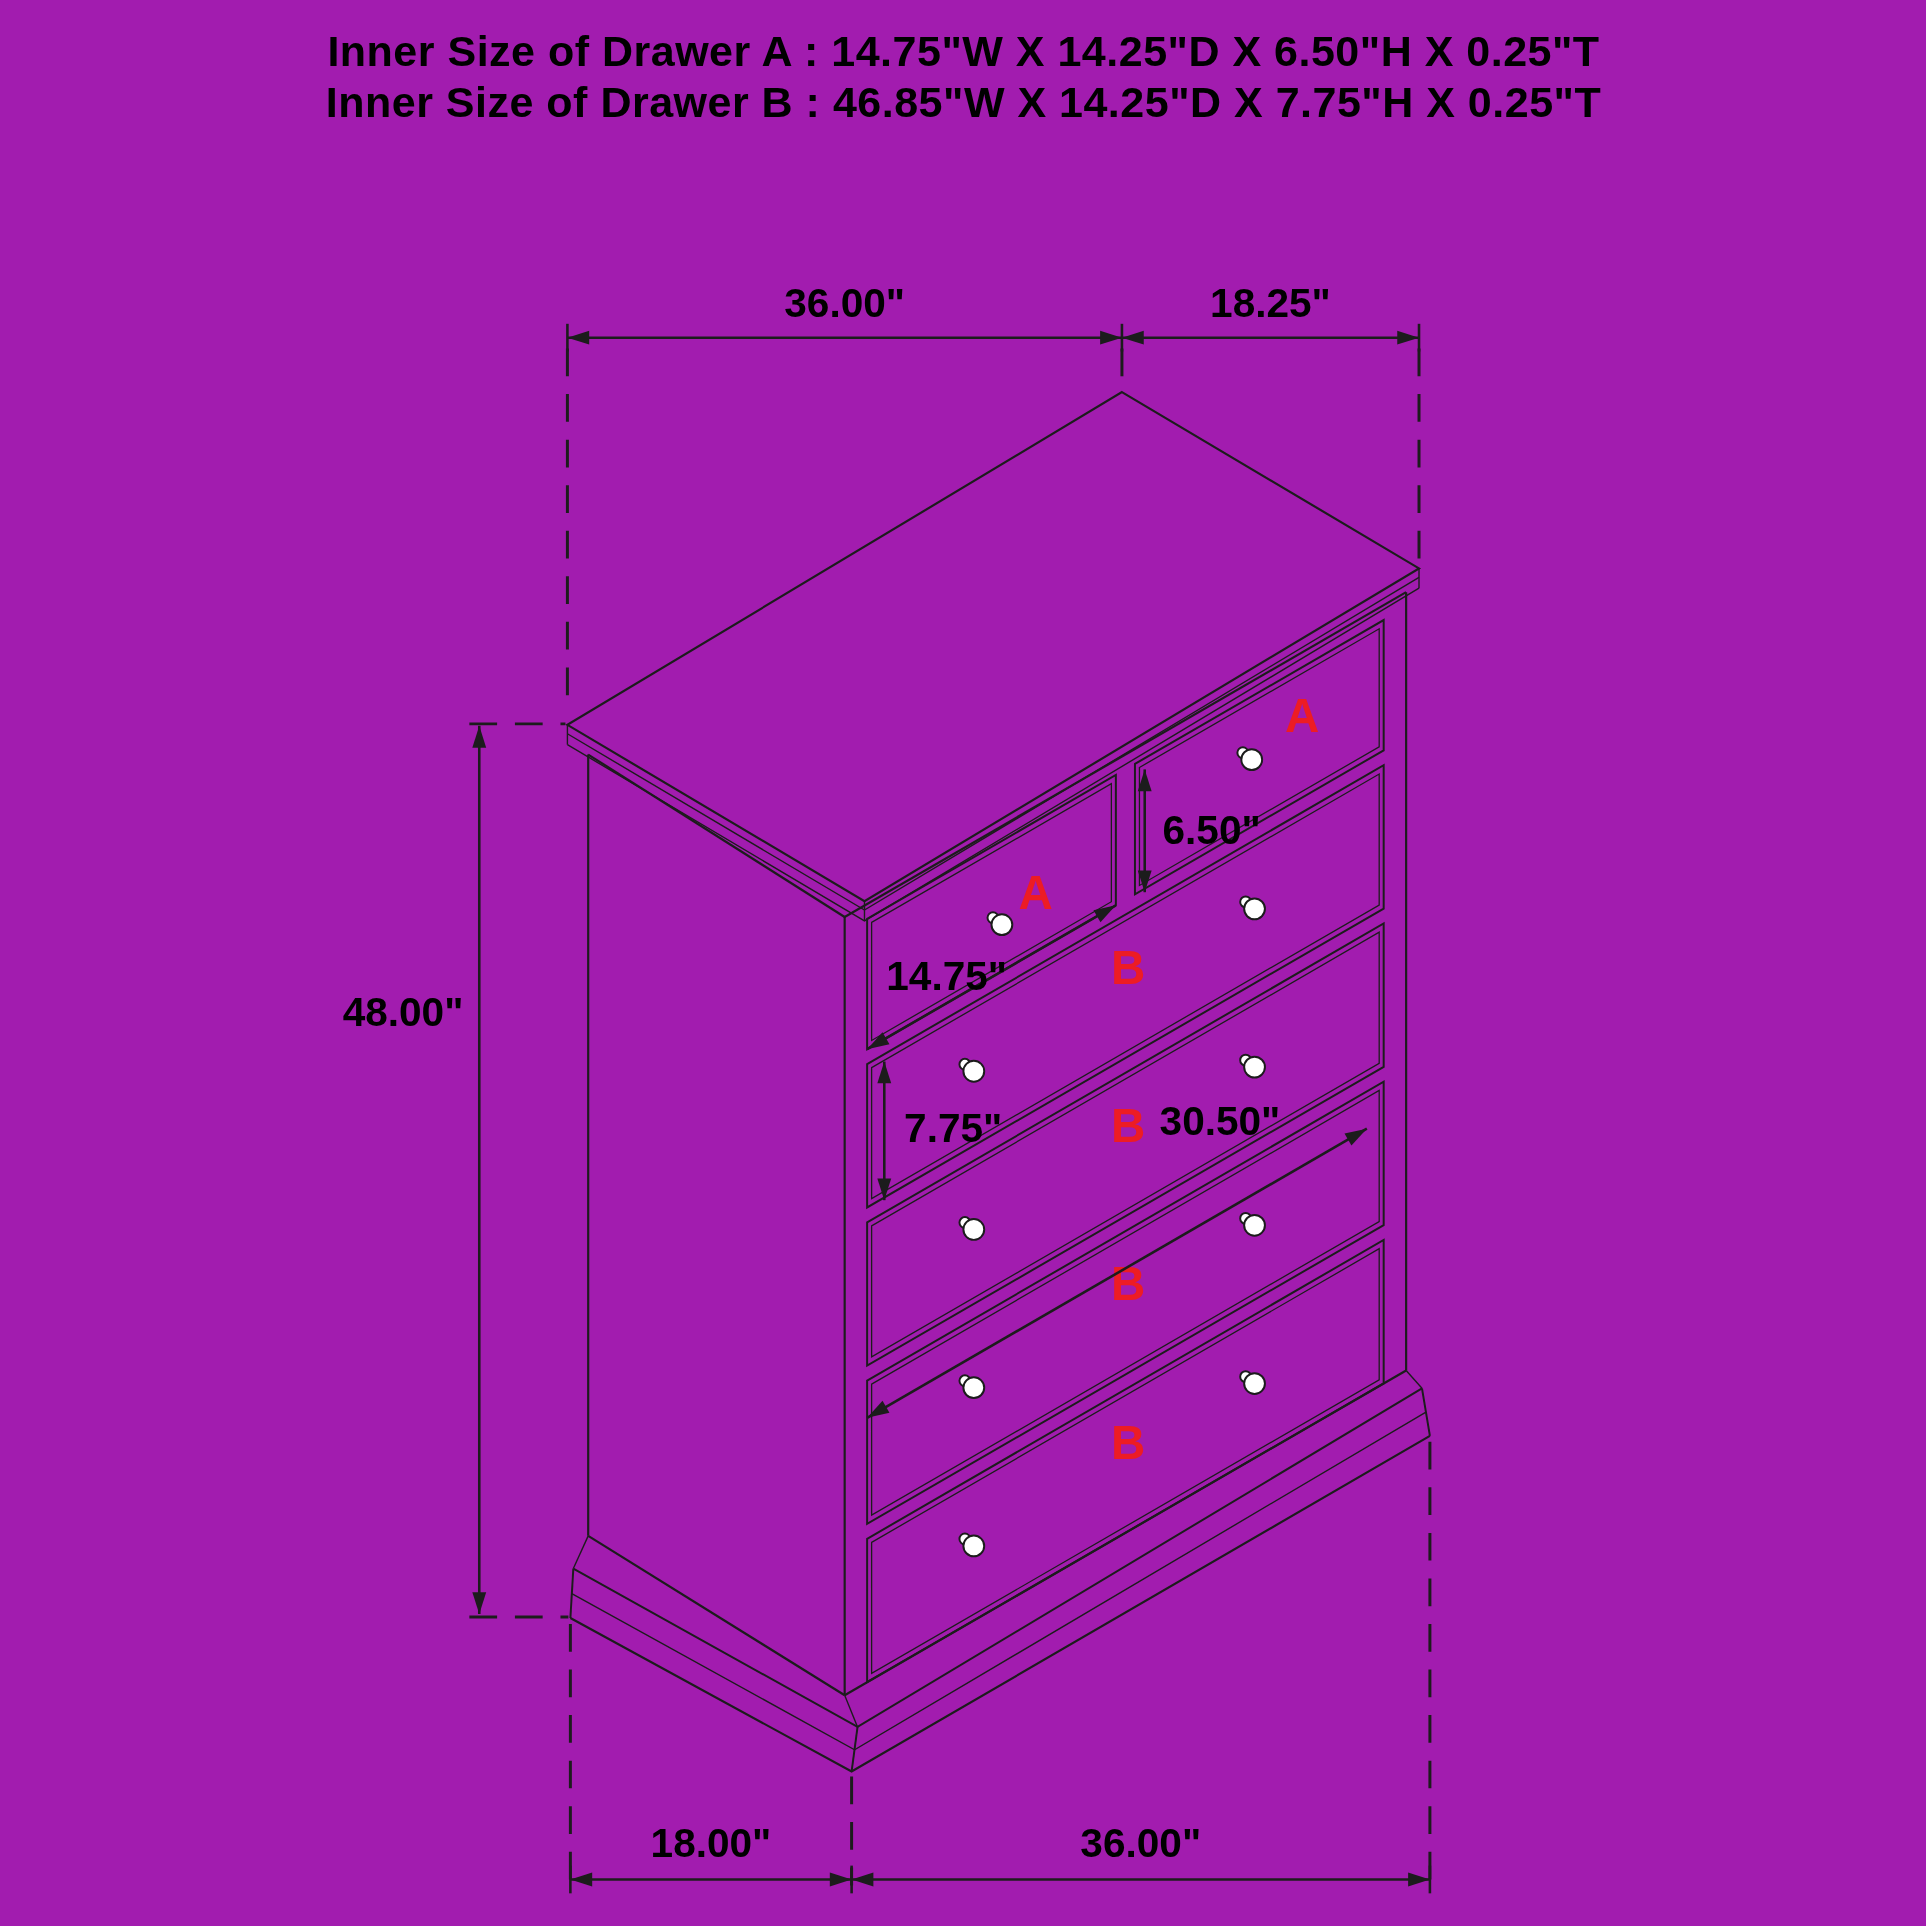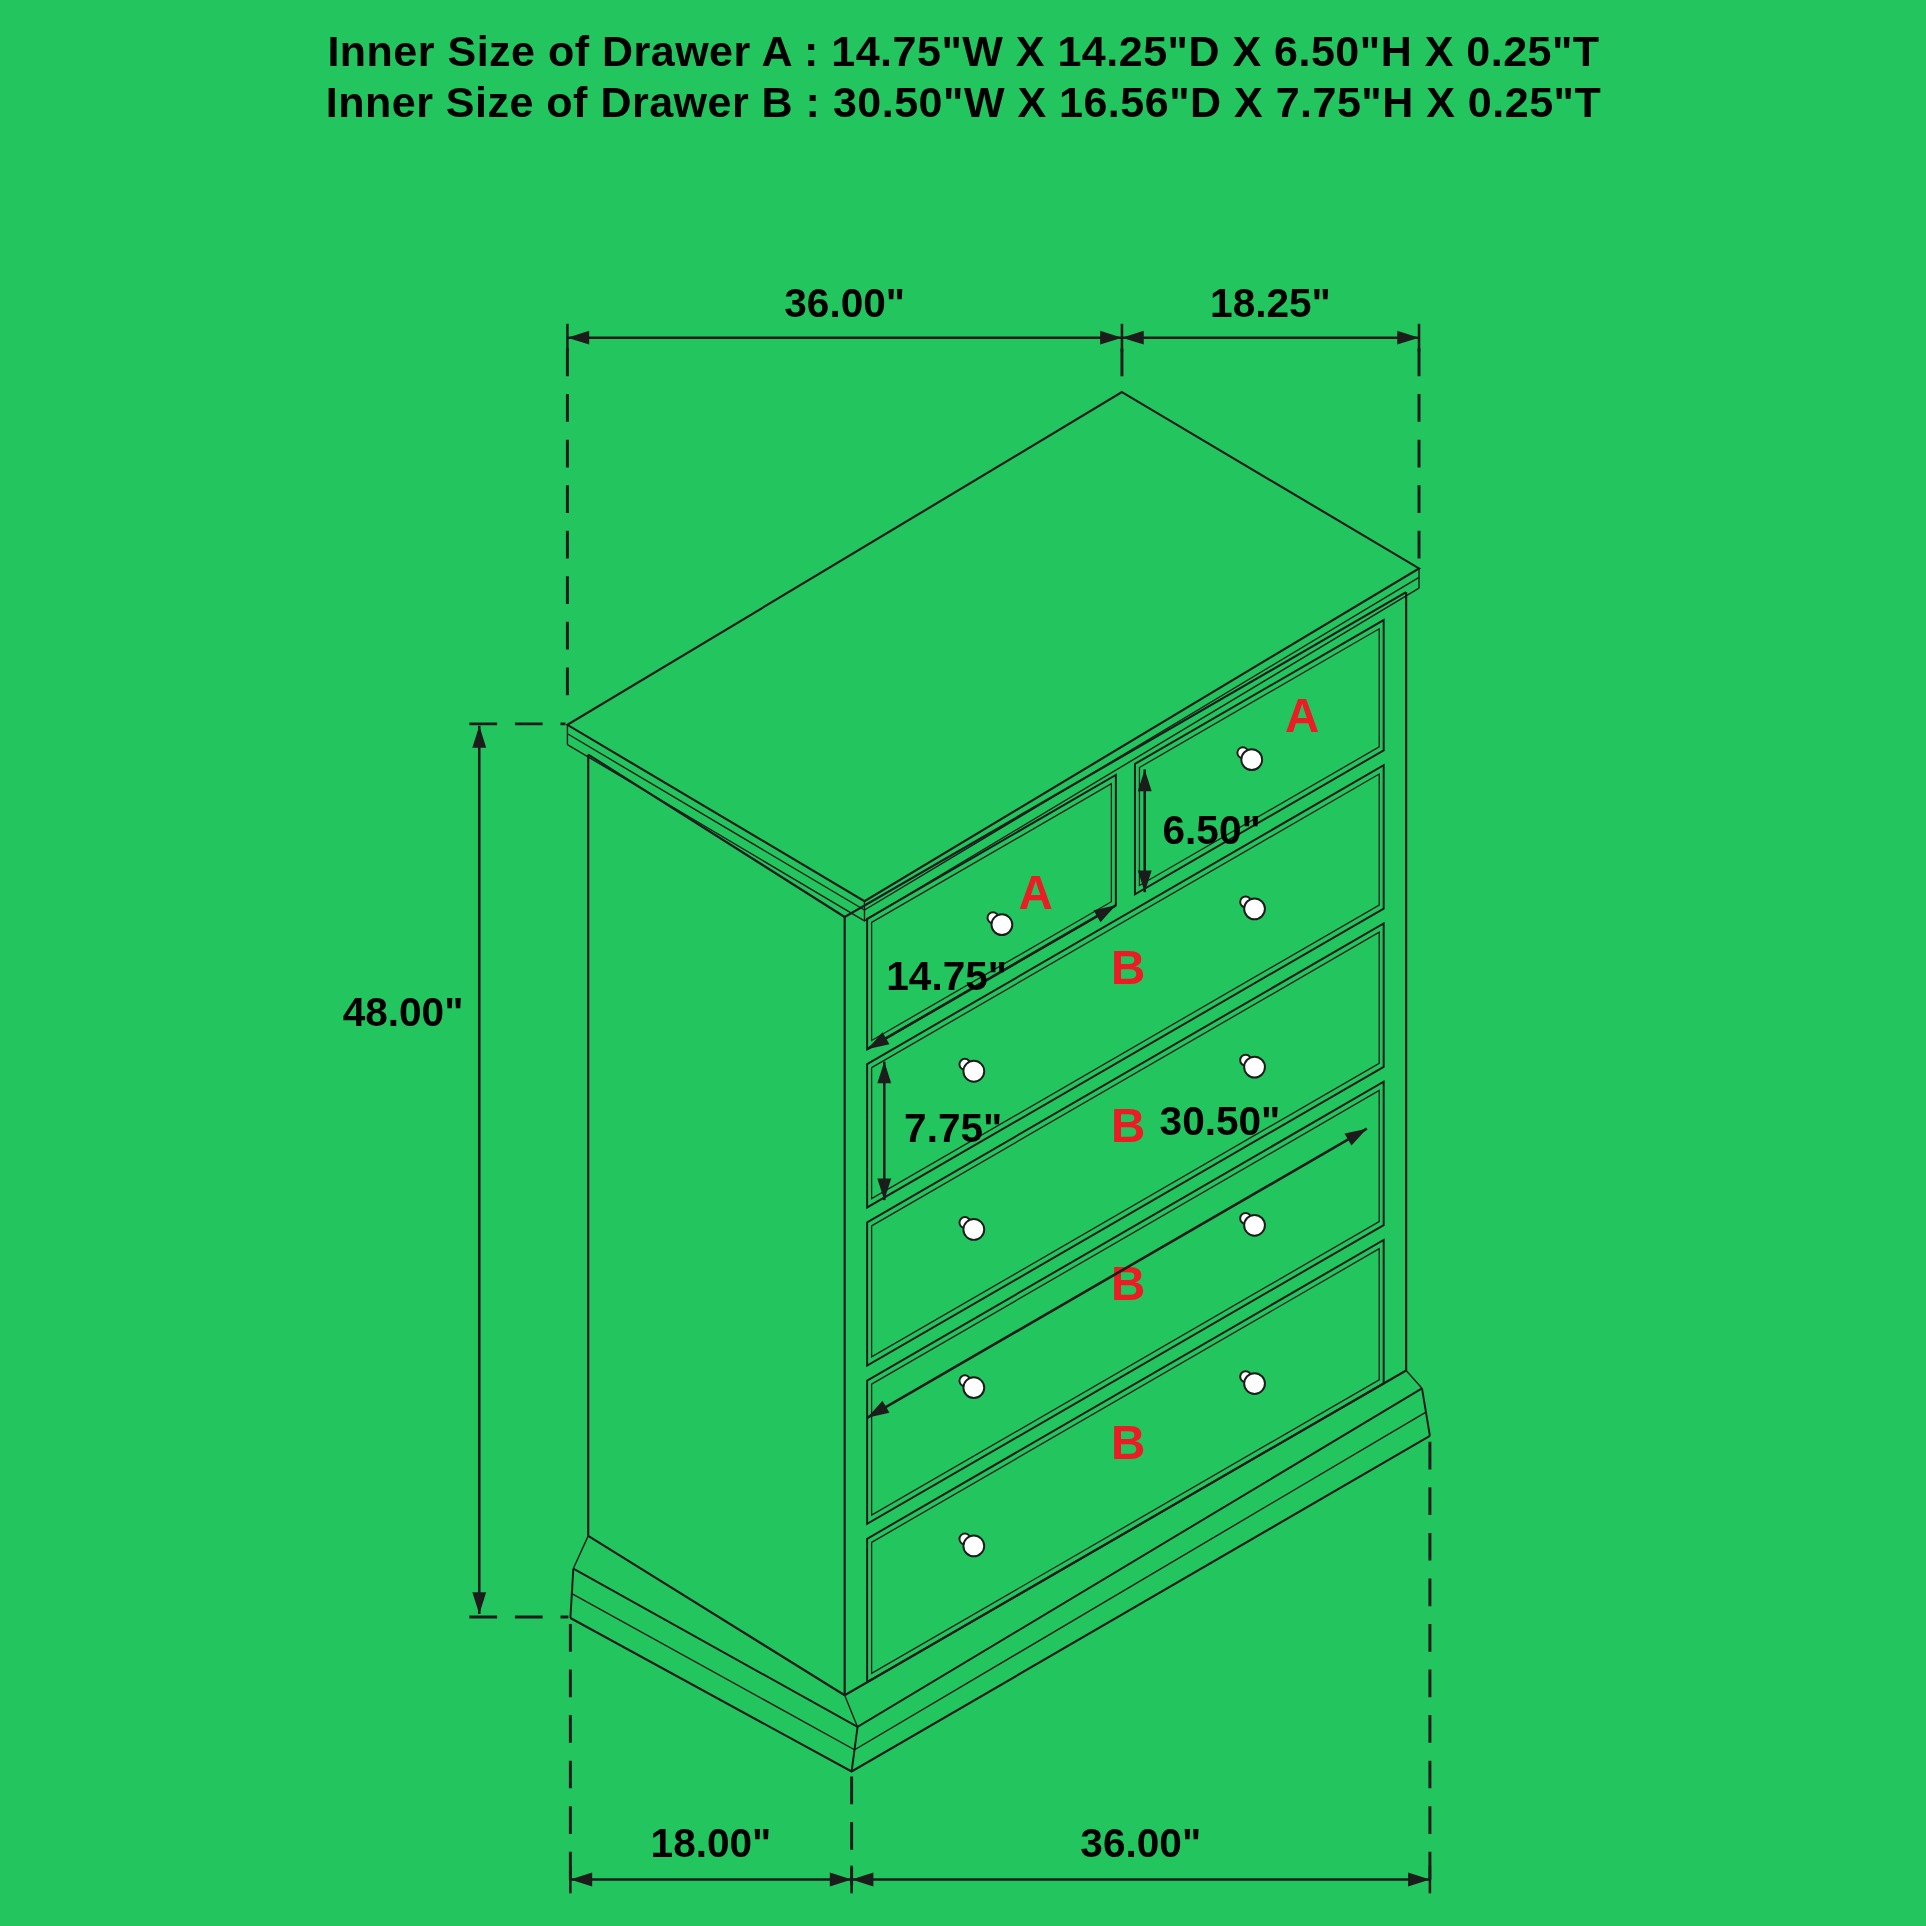--- a/index.html
+++ b/index.html
@@ -1,30 +1,30 @@
 <!DOCTYPE html>
 <html><head>
 <meta charset="utf-8">
 <style>
   html,body{margin:0;padding:0;background:#ffffff;}
-  .page{position:relative;width:1927px;height:1927px;background:#22c55e;overflow:hidden;
+  .page{position:relative;width:1927px;height:1927px;background:#a21caf;overflow:hidden;
         font-family:"Liberation Sans",sans-serif;}
   .hdr{position:absolute;top:26px;left:0;width:100%;text-align:center;
        font-weight:700;font-size:43px;line-height:51px;color:#000;letter-spacing:0.5px;}
   svg{position:absolute;left:0;top:0;}
   .dimtxt{font-family:"Liberation Sans",sans-serif;font-weight:700;font-size:41px;fill:#000;}
   .redtxt{font-family:"Liberation Sans",sans-serif;font-weight:700;font-size:48px;}
 </style>
 </head>
 <body>
 
 <div class="page">
   <div class="hdr">
     <div>Inner Size of Drawer A : 14.75"W X 14.25"D X 6.50"H X 0.25"T</div>
-    <div>Inner Size of Drawer B : 30.50"W X 16.56"D X 7.75"H X 0.25"T</div>
+    <div>Inner Size of Drawer B : 46.85"W X 14.25"D X 7.75"H X 0.25"T</div>
   </div>
   <svg id="iso" width="1927" height="1927" viewBox="0 0 1946 1946">
       <g>
         <path d="M1133,396L1433,574L873,910L573,732Z" fill="none" stroke="#1c1c1c" stroke-width="2.2"></path>
         <path d="M1433,583L873,919L573,741" fill="none" stroke="#1c1c1c" stroke-width="1.4"></path>
         <path d="M1433,594L873,930L573,752" fill="none" stroke="#1c1c1c" stroke-width="1.4"></path>
         <line x1="1433" y1="574" x2="1433" y2="594" stroke="#1c1c1c" stroke-width="1.4"></line>
         <line x1="873" y1="910" x2="873" y2="930" stroke="#1c1c1c" stroke-width="1.4"></line>
         <line x1="573" y1="732" x2="573" y2="752" stroke="#1c1c1c" stroke-width="1.4"></line>
       </g>

